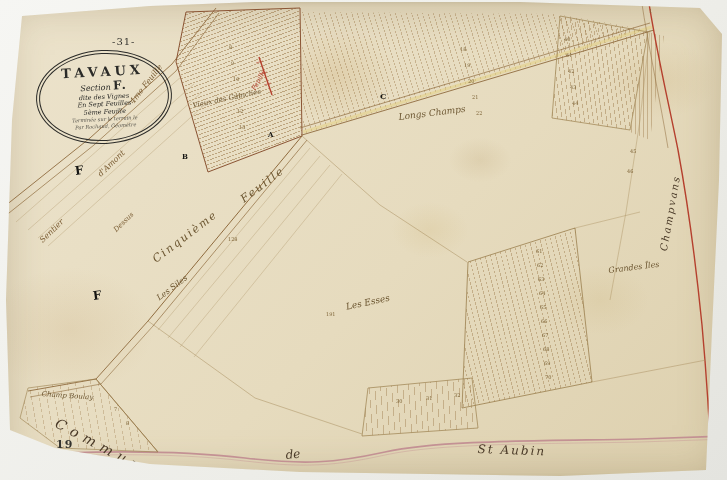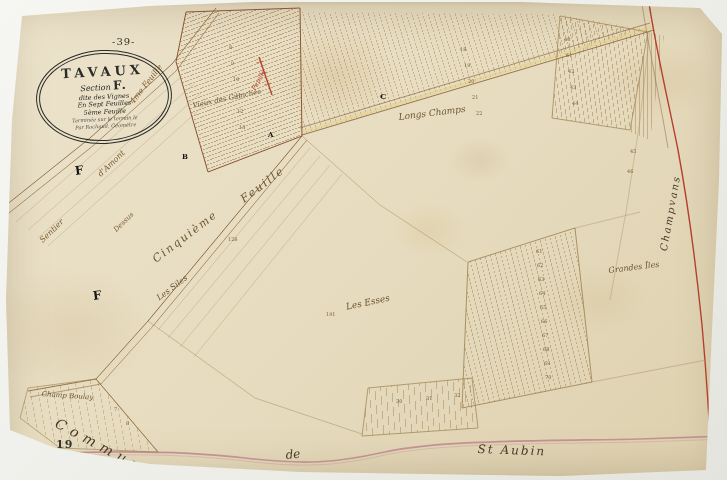--- a/index.html
+++ b/index.html
@@ -120,21 +120,21 @@
         <span>Section</span>
         <b>F.</b>
       </div>
       <div class="c-small">dite des Vignes</div>
       <div class="c-small">En Sept Feuilles</div>
       <div class="c-small">5ème Feuille</div>
       <div class="c-tiny">Terminée sur le terrain le</div>
       <div class="c-tiny">Par Rochaud, Géomètre</div>
     </div>
 
-    <div class="map-label kind-pagenum" style="left:112px;top:36px;font-size:10px;">-39-</div>
+    <div class="map-label kind-pagenum" style="left:112px;top:36px;font-size:10px;">-31-</div>
     <div class="map-label kind-pagenum" style="left:56px;top:438px;font-size:11px;font-weight:bold;">19</div>
 
     <div id="labels-layer">
         <span class="map-label kind-road" style="left: 128px; top: 100px; font-size: 8px; transform: rotate(-52deg);">4me Feuille</span>
         <span class="map-label kind-red" style="left: 250px; top: 88px; font-size: 6.5px; transform: rotate(-62deg);">Feuille</span>
         <span class="map-label kind-road-big" style="left: 150px; top: 255px; font-size: 11px; transform: rotate(-37deg);">Cinquième</span>
         <span class="map-label kind-road-big" style="left: 238px; top: 195px; font-size: 11px; transform: rotate(-37deg);">Feuille</span>
         <span class="map-label kind-road" style="left: 38px; top: 238px; font-size: 8px; transform: rotate(-44deg);">Sentier</span>
         <span class="map-label kind-road" style="left: 96px; top: 172px; font-size: 8px; transform: rotate(-44deg);">d'Amont</span>
         <span class="map-label kind-road" style="left: 112px; top: 228px; font-size: 7px; transform: rotate(-44deg);">Dessus</span>

